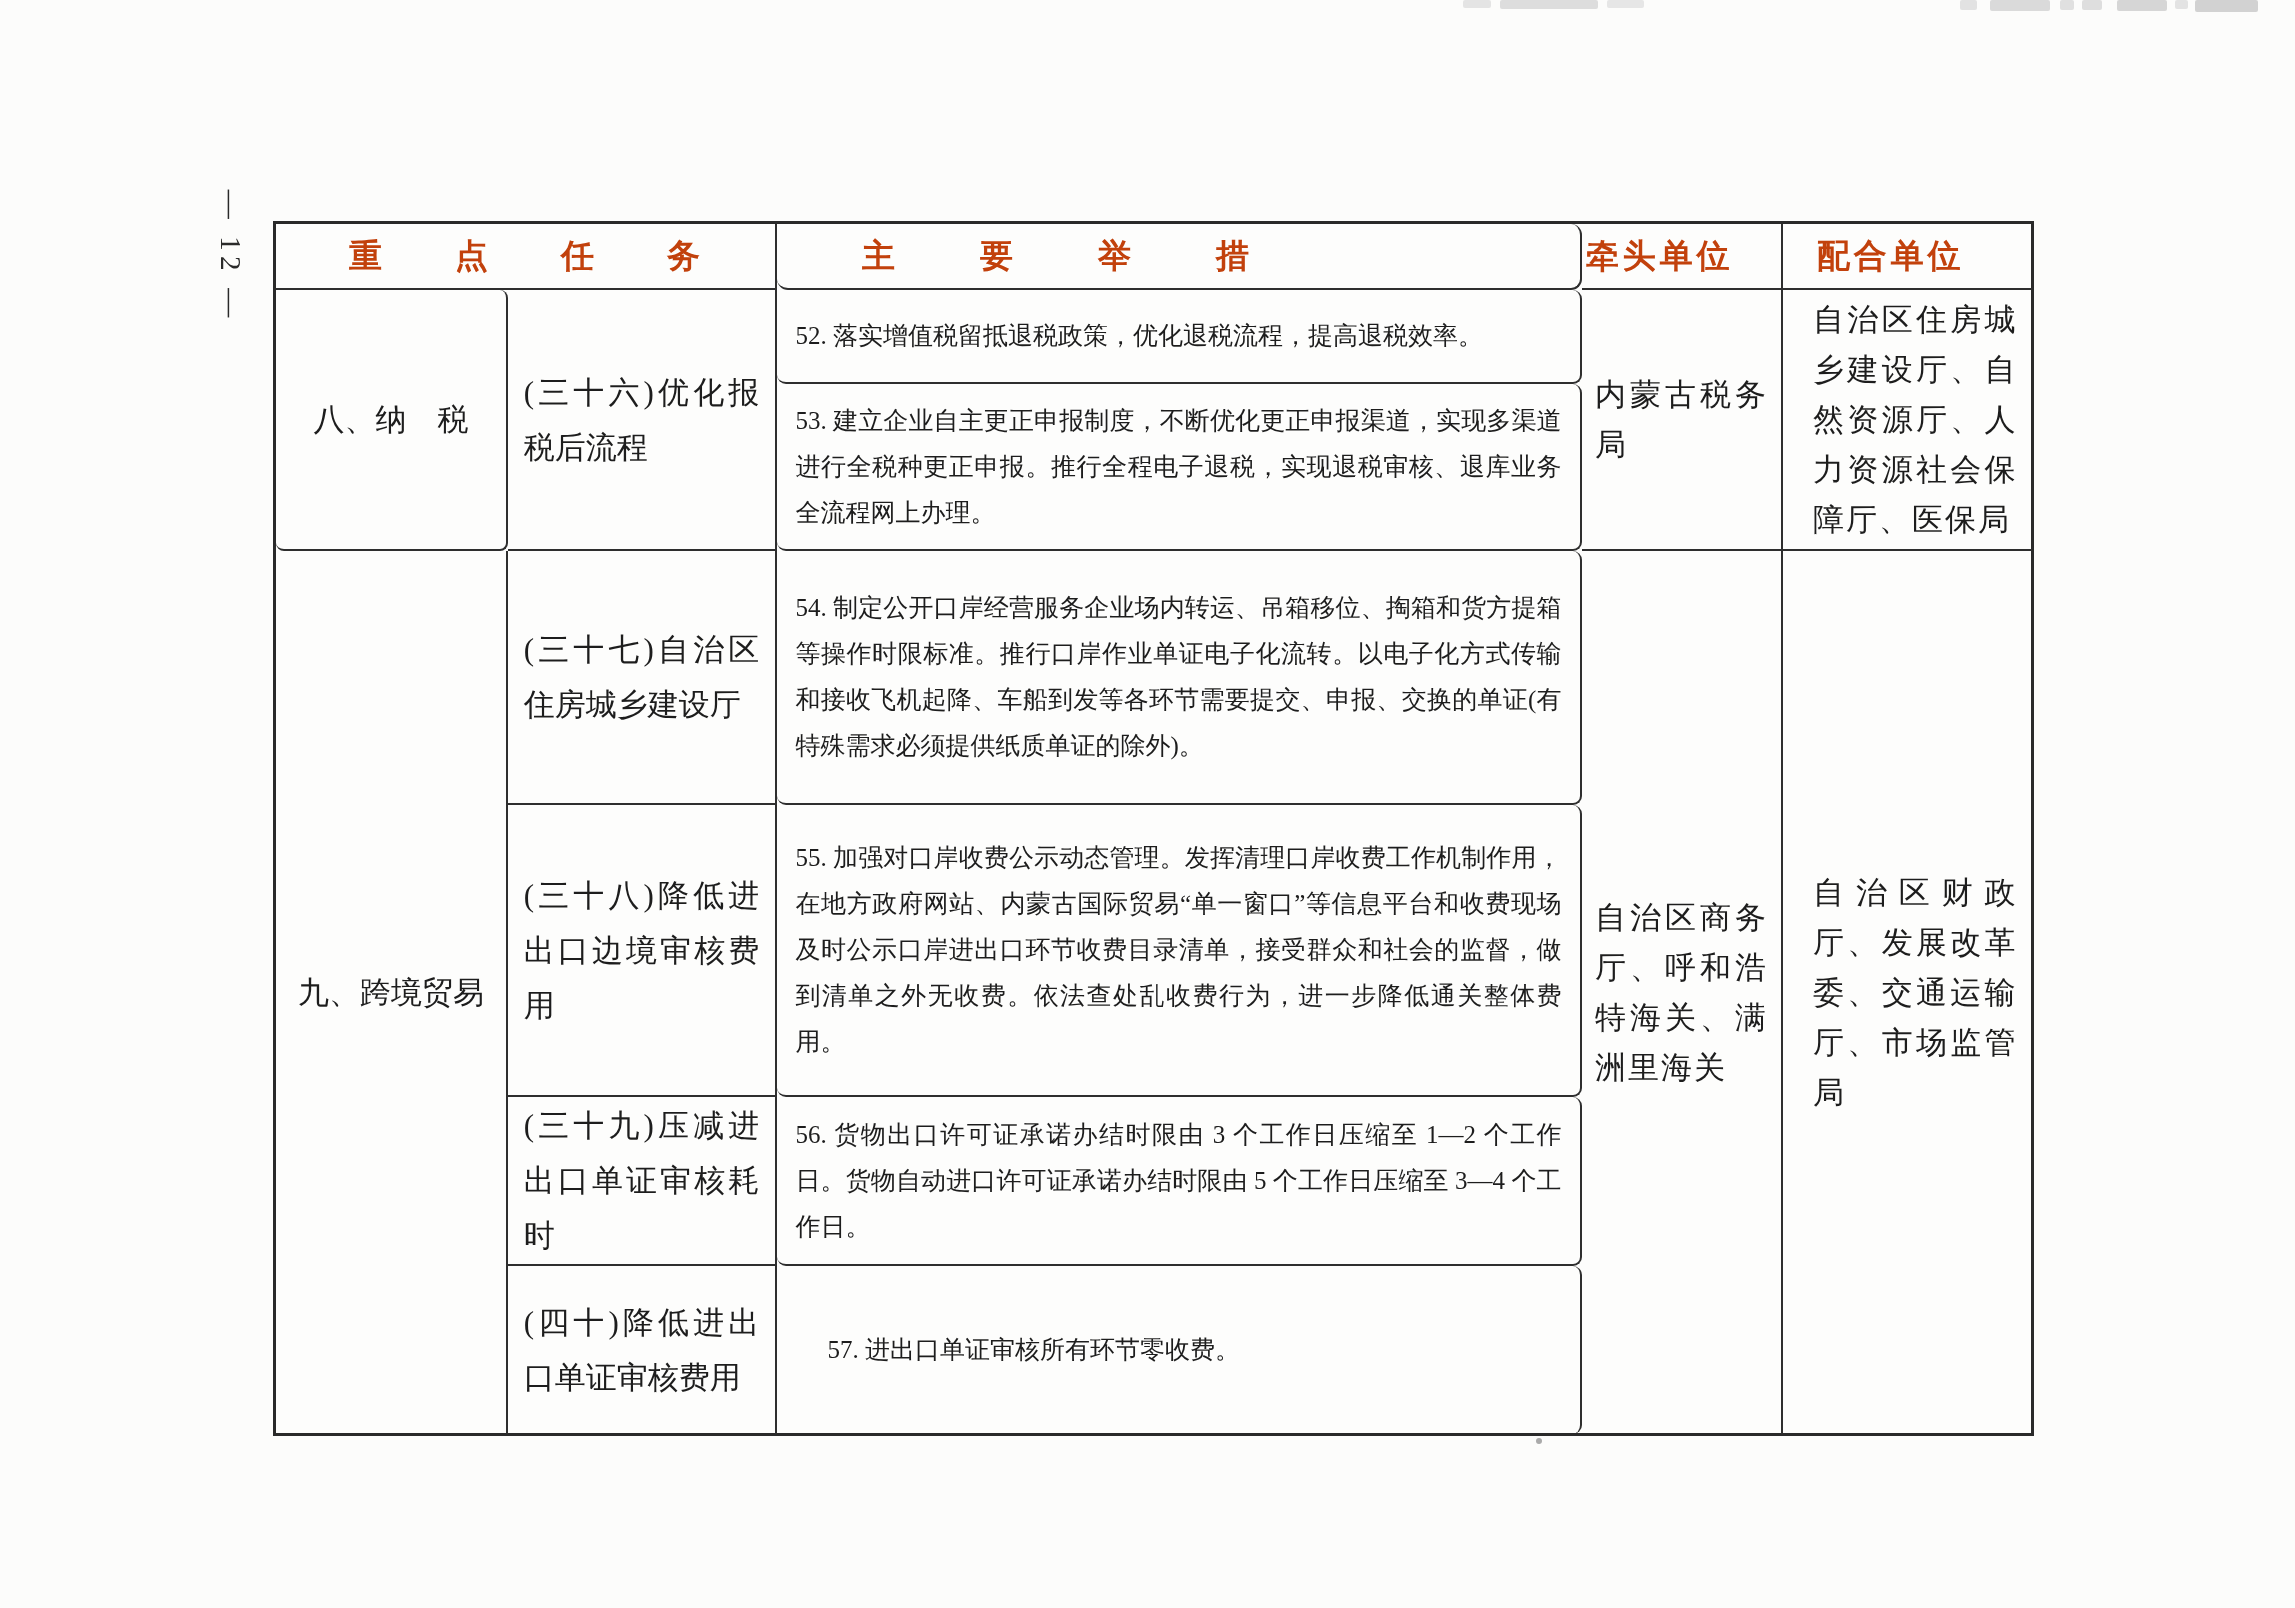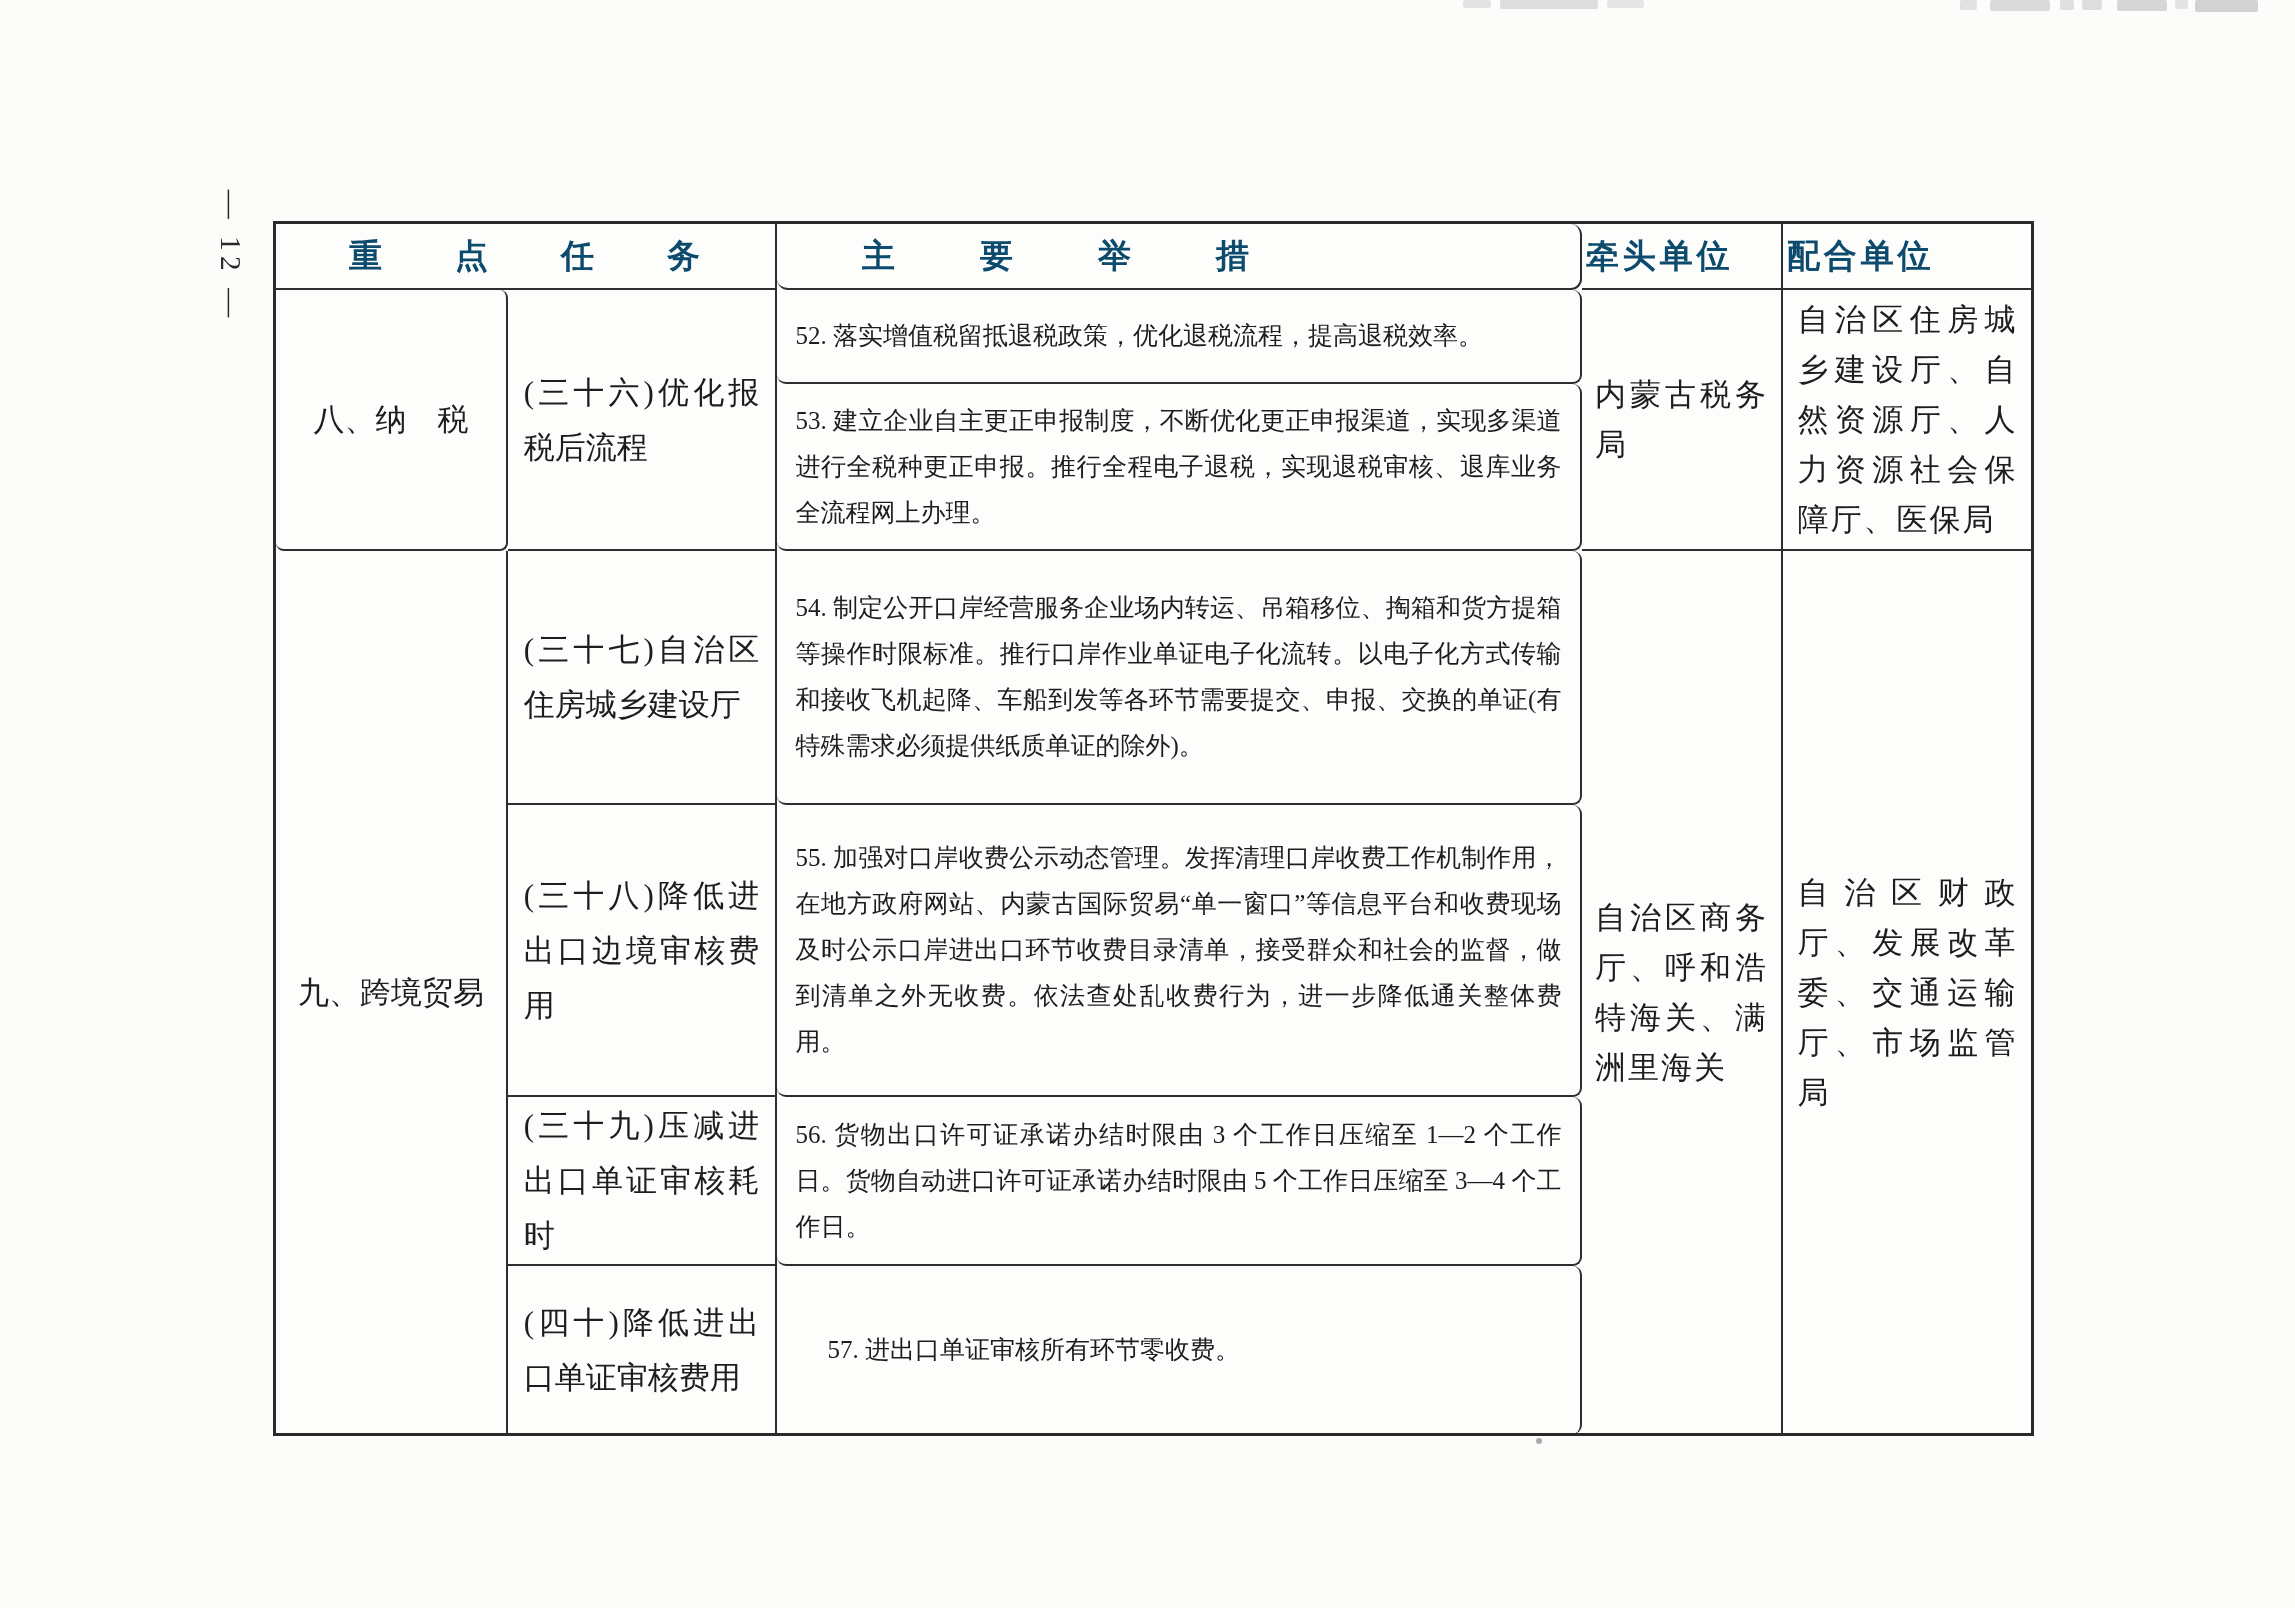--- a/index.html
+++ b/index.html
@@ -46,31 +46,31 @@
     background: #fdfdfc;
   }
   .cell {
     box-sizing: border-box;
     border-right: 2.6px solid #2e2e2e;
     border-bottom: 2.6px solid #2e2e2e;
     display: flex;
     align-items: center;
     overflow: hidden;
   }
-  .cell.no-r { border-right: none; }
+  .cell.no-r { border-right: none; padding-left: 30px; }
   .cell.no-b { border-bottom: none; }
 
   .cell p { margin: 0; width: 100%; }
 
   
   .hcell {
     justify-content: center;
     font-weight: bold;
     font-size: 33px;
-    color: #0c4a6e;
+    color: #c2410c;
   }
   .hcell.task-h    { letter-spacing: 73px; text-indent: 73px; }
   .hcell.meas-h    { letter-spacing: 85px; text-indent: 85px; border-radius: 11px; }
   .hcell.unit-h    { letter-spacing: 3.9px;   text-indent: 3.9px; }
 
   
   .cat-cell { justify-content: center; font-size: 31px; }
   .cat-cell p { text-align: center; }
 
   

